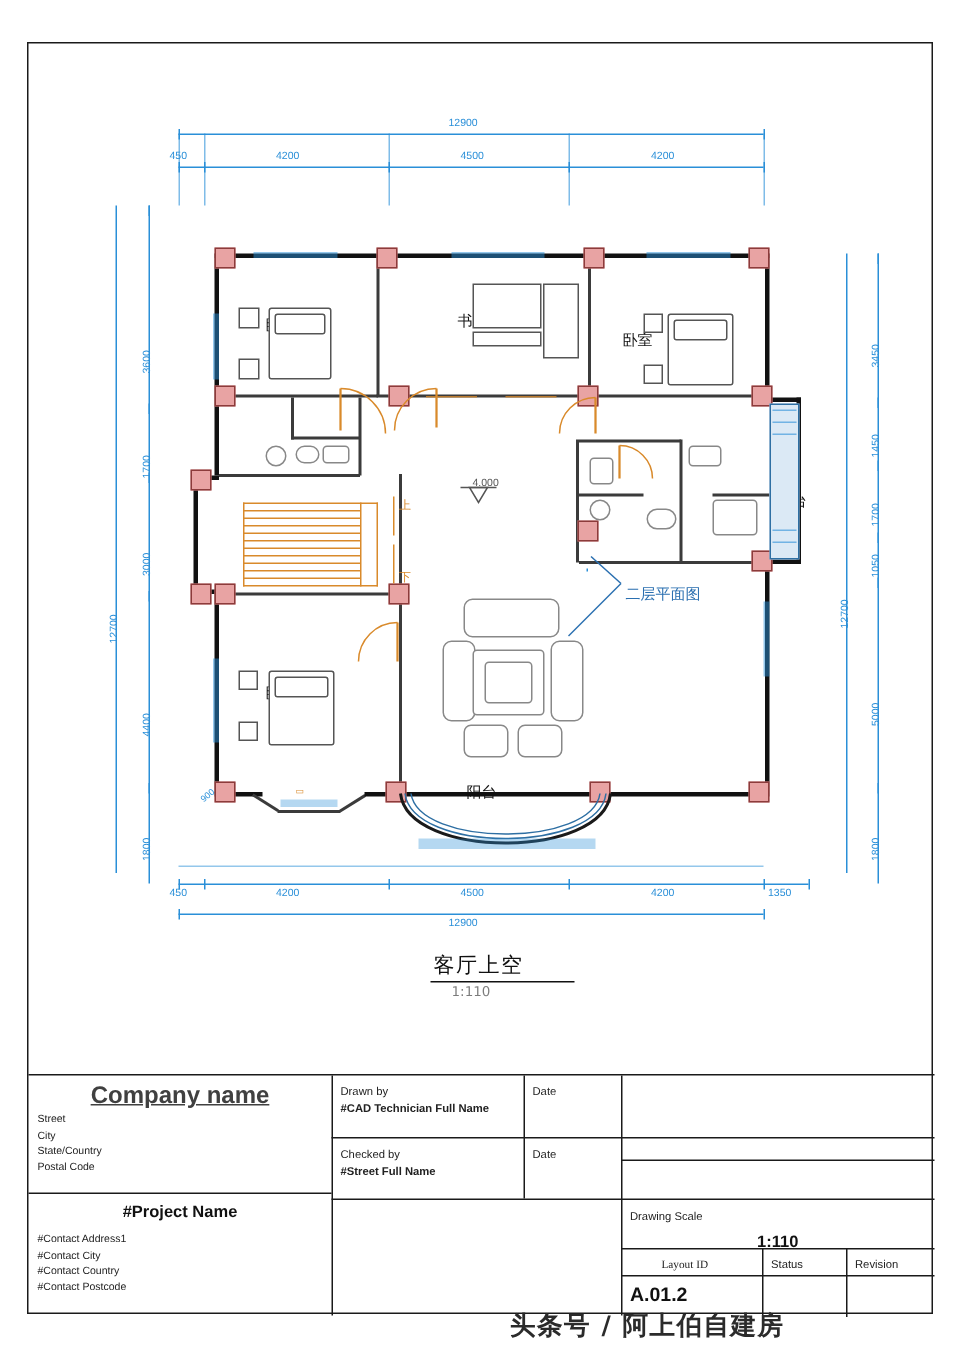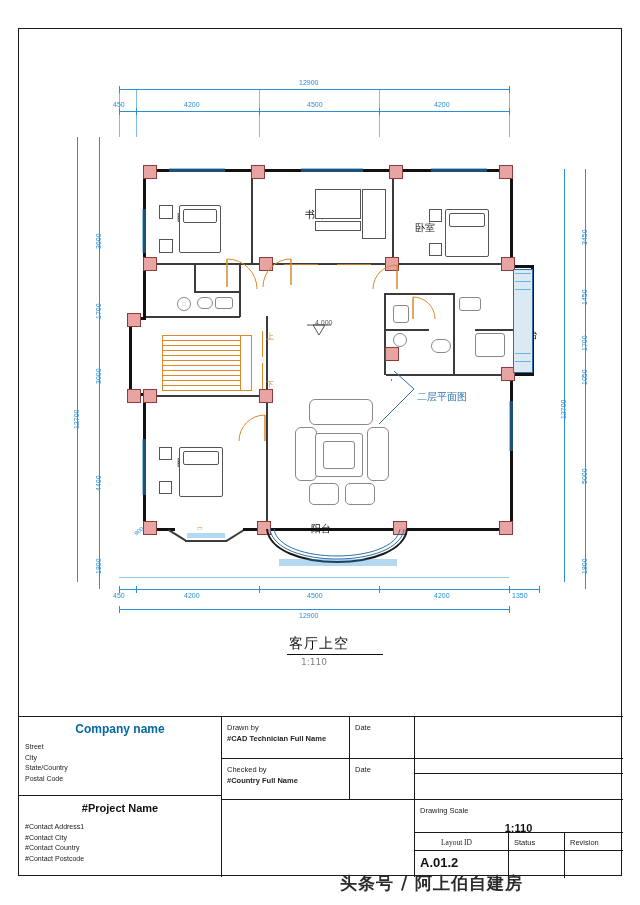--- a/index.html
+++ b/index.html
@@ -30,21 +30,21 @@
   .title-sub{position:absolute;left:282px;top:628px;font-size:9px;color:#111;opacity:.55;font-family:"DejaVu Sans",sans-serif;}
 
   
   .tb{position:absolute;left:0;top:687px;width:604px;height:161px;border-top:1px solid #1a1a1a;box-sizing:border-box;}
   .tb .v{position:absolute;top:0;bottom:0;width:1px;background:#1a1a1a;}
   .tb .h{position:absolute;left:0;right:0;height:1px;background:#1a1a1a;}
   .cell{position:absolute;box-sizing:border-box;padding:3px 6px;}
   .lab{font-size:7.5px;color:#222;line-height:11px;}
   .labsm{font-size:7px;color:#222;line-height:10.5px;}
   .bold{font-weight:bold;}
-  .big{font-size:12px;font-weight:bold;color:#0369a1;}
+  .big{font-size:16px;font-weight:bold;color:#404040;text-decoration:underline;}
   .mid{font-size:11px;font-weight:bold;color:#111;}
   .big2{font-size:13px;font-weight:bold;color:#111;}
 
   .watermark{position:absolute;left:340px;top:872px;font-size:17px;font-weight:bold;color:#2b2b2b;font-family:"DejaVu Sans",sans-serif;letter-spacing:1px;}
 </style>
 </head>
 <body>
 
 <div class="sheet">
 
@@ -351,21 +351,21 @@
 
     <div class="cell" style="left:202px;top:2px;width:128px;">
       <div class="lab">Drawn by</div>
       <div class="lab bold">#CAD Technician Full Name</div>
     </div>
     <div class="cell" style="left:330px;top:2px;width:65px;">
       <div class="lab">Date</div>
     </div>
     <div class="cell" style="left:202px;top:44px;width:128px;">
       <div class="lab">Checked by</div>
-      <div class="lab bold">#Country Full Name</div>
+      <div class="lab bold">#Street Full Name</div>
     </div>
     <div class="cell" style="left:330px;top:44px;width:65px;">
       <div class="lab">Date</div>
     </div>
 
     <div class="cell" style="left:395px;top:85px;width:209px;">
       <div class="lab">Drawing Scale</div>
       <div class="mid" style="text-align:center;margin-top:6px;">1:110</div>
     </div>
     <div class="cell" style="left:416px;top:117px;width:94px;font-family:Liberation Serif, serif;">

